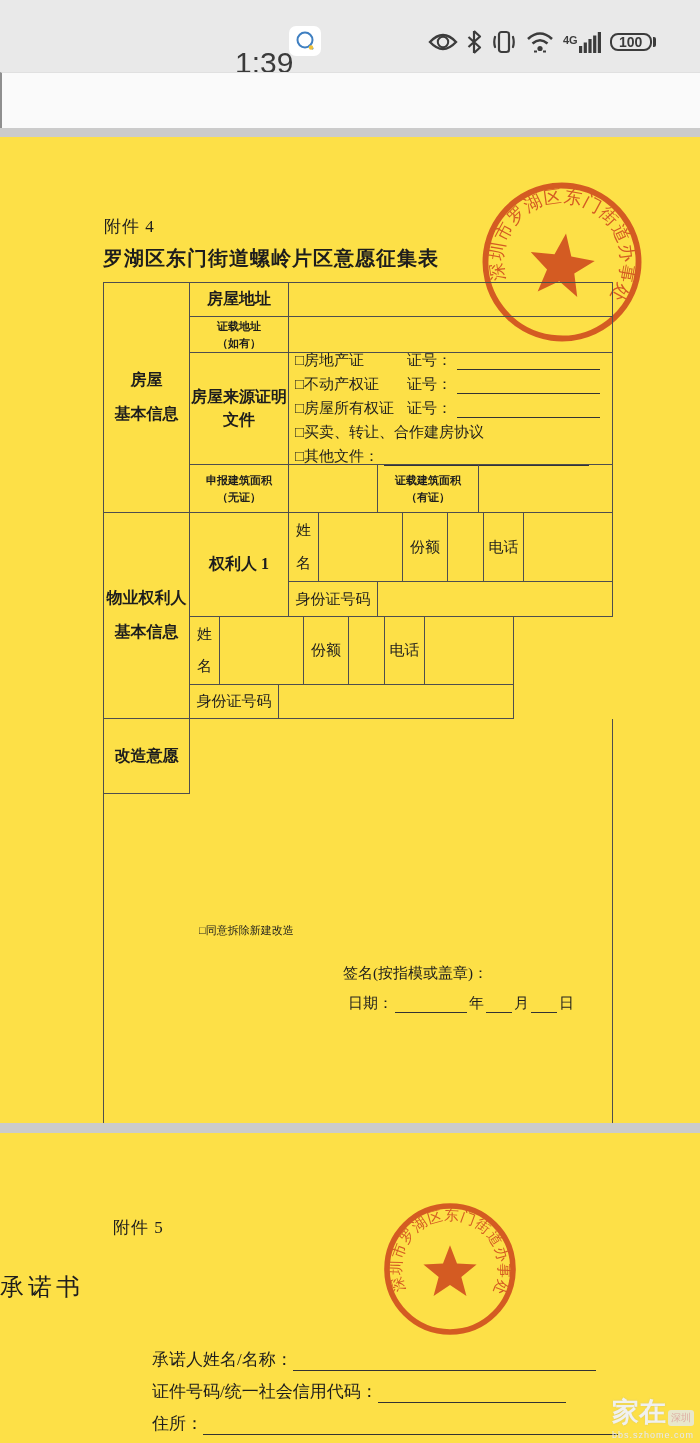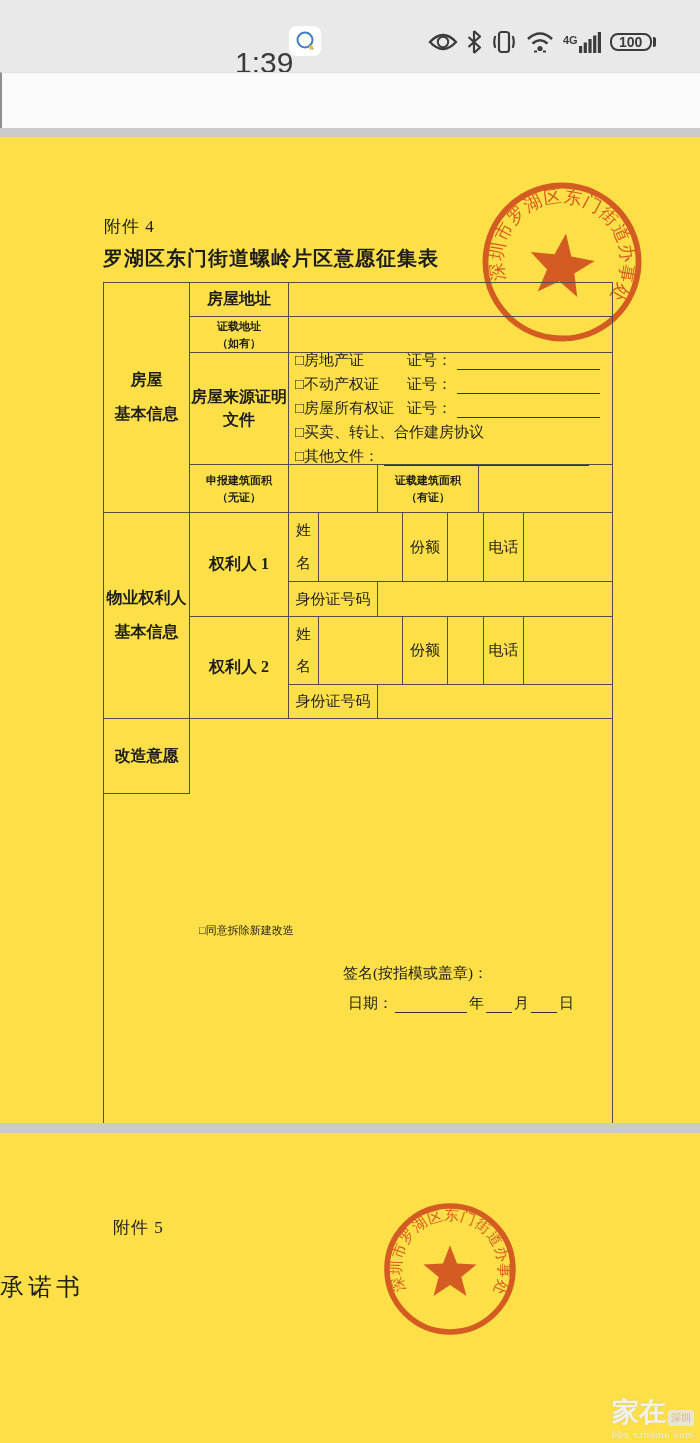--- a/index.html
+++ b/index.html
@@ -237,21 +237,20 @@
                 <div class="cell w89 h69"></div>
               </div>
               <div class="trow h35">
                 <div class="cell lab w89 h35">身份证号码</div>
                 <div class="cell w235 h35"></div>
               </div>
             </div>
           </div>
 
           <div class="trow">
-            <div class="cell head w99 h102">权利人 2</div>
             <div class="stack w324">
               <div class="trow h68">
                 <div class="cell w30 h68 vname">
                   <span>姓</span>
                   <span>名</span>
                 </div>
                 <div class="cell w84 h68"></div>
                 <div class="cell lab w45 h68">份额</div>
                 <div class="cell w36 h68"></div>
                 <div class="cell lab w40 h68">电话</div>
@@ -299,20 +298,34 @@
       <defs>
           <path id="arc2" d="M 36.6 129.6 A 70 70 0 1 1 163.4 129.6" fill="none"></path>
         </defs>
       <text font-size="21" letter-spacing="1" fill="currentColor">
         <textPath href="#arc2">深圳市罗湖区东门街道办事处</textPath>
       </text>
     </svg>
 
     <h2 class="p2-title">承诺书</h2>
 
+    <div class="p2-fields">
+      <div class="p2-row">
+        <span>承诺人姓名/名称：</span>
+        <span class="ul w303"></span>
+      </div>
+      <div class="p2-row">
+        <span>证件号码/统一社会信用代码：</span>
+        <span class="ul w188"></span>
+      </div>
+      <div class="p2-row">
+        <span>住所：</span>
+        <span class="ul w415"></span>
+      </div>
+    </div>
   </section>
 
   <div class="watermark">
     <div class="wm-top">
       <span class="wm-name">家在</span>
       <span class="wm-badge">深圳</span>
     </div>
     <div class="wm-url">bbs.szhome.com</div>
   </div>
 

